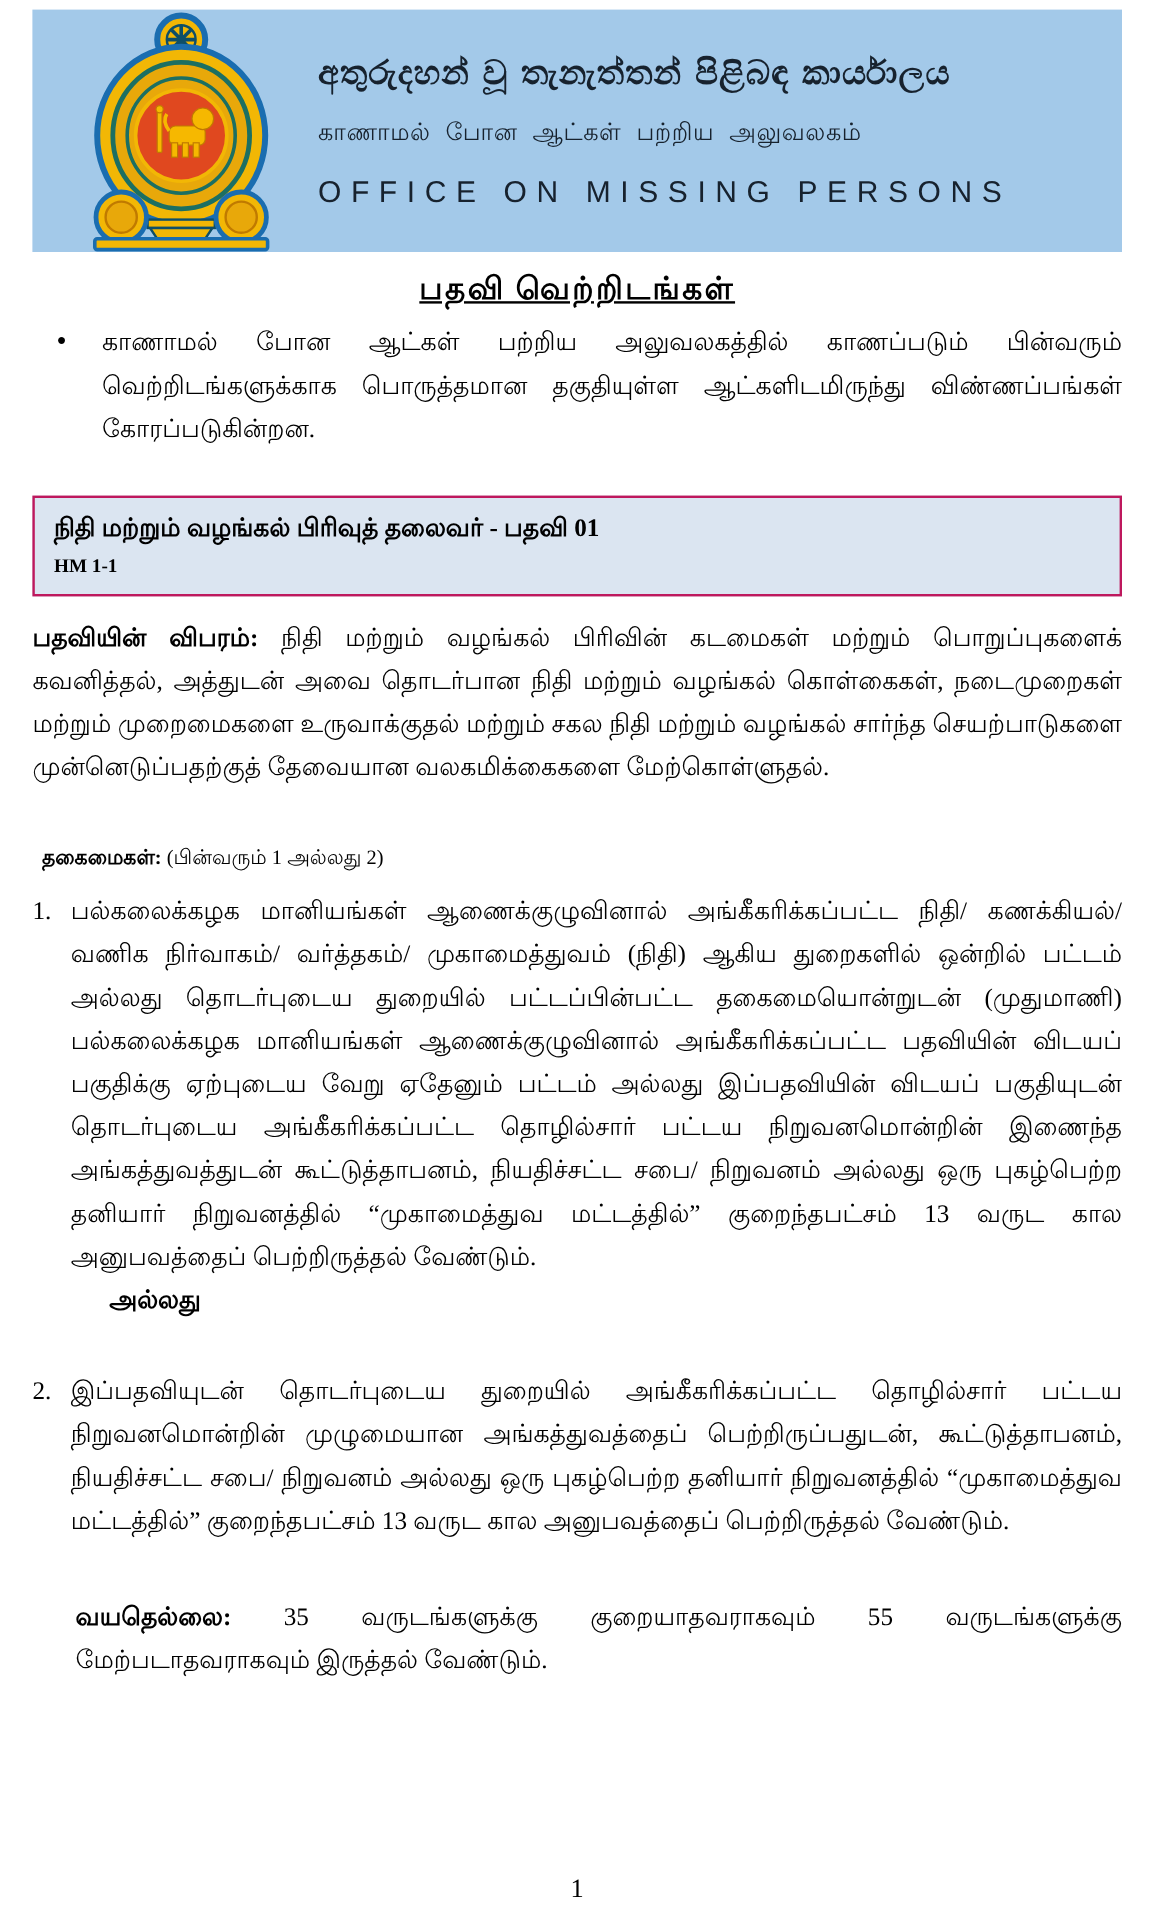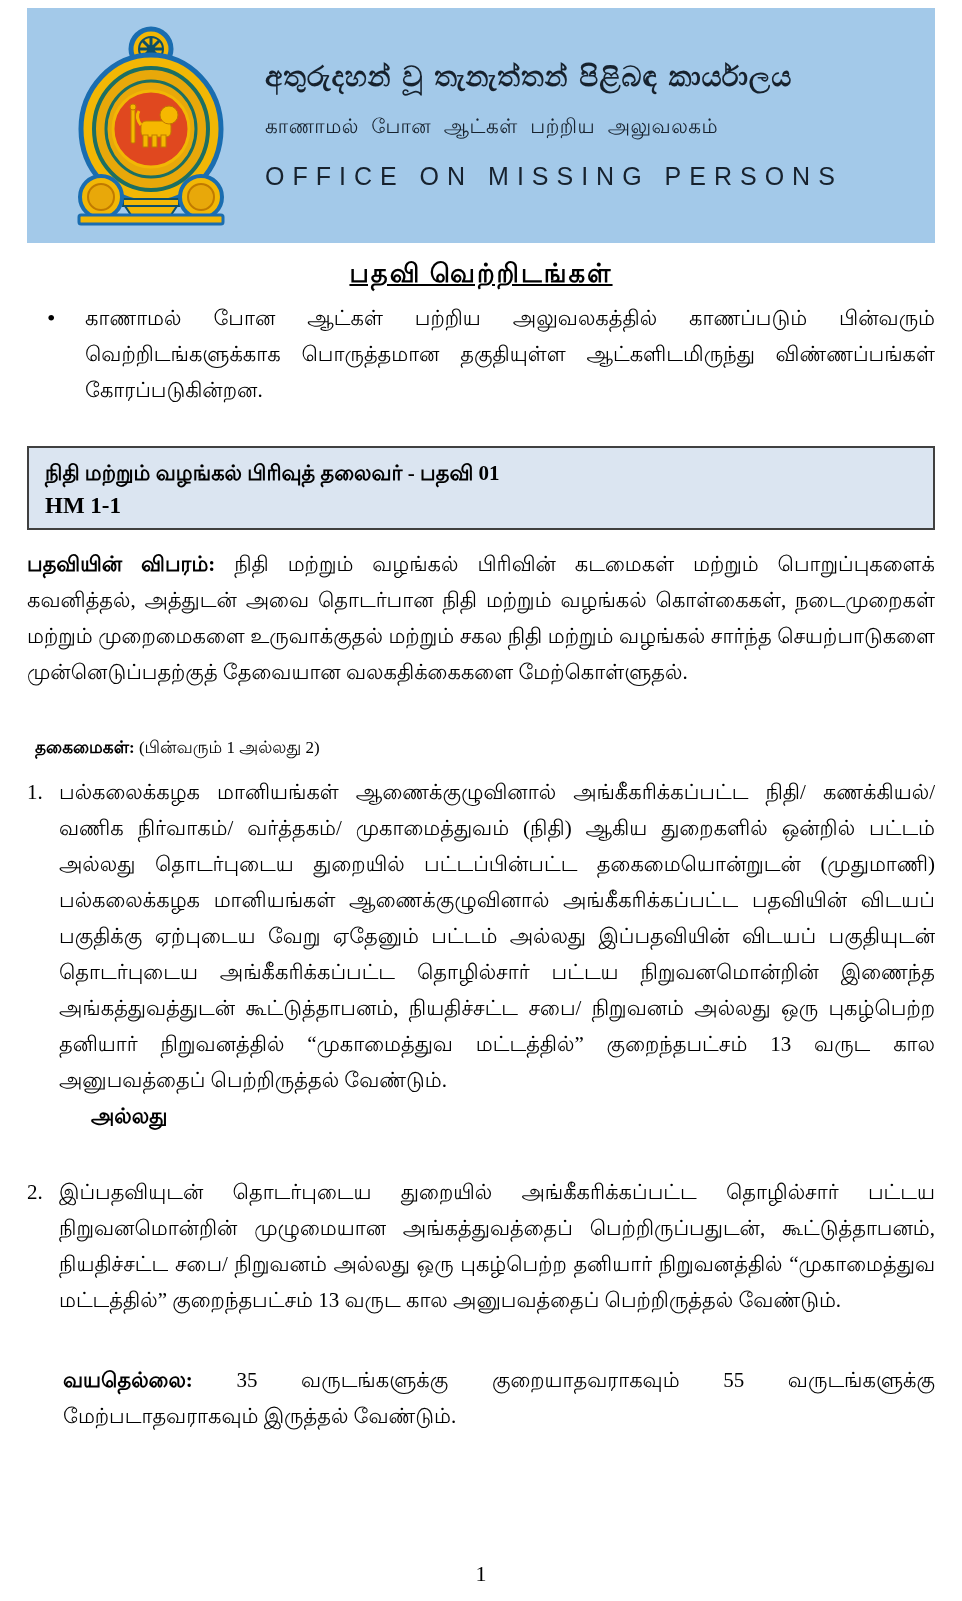--- a/index.html
+++ b/index.html
@@ -17,21 +17,21 @@
     overflow: hidden;
     background: #ffffff;
   }
 
   
   .header-band {
     display: flex;
     align-items: center;
     gap: 26px;
     background: #a3c9e9;
-    height: 235px;
+    height: 202px;
     padding: 10px 18px 10px 36px;
   }
   .emblem-wrap { flex: 0 0 auto; width: 176px; display: flex; justify-content: center; }
   .header-text {
     flex: 1 1 auto;
     display: flex;
     flex-direction: column;
     justify-content: center;
     gap: 22px;
     color: #17222e;
@@ -63,26 +63,26 @@
     flex: 0 0 58px;
     padding-left: 20px;
     font-size: 21px;
     line-height: 36px;
   }
   .bullet-marker::before { content: "•"; font-size: 24px; }
   .bullet-text { flex: 1 1 auto; }
 
   .vacancy-box {
     margin-top: 38px;
-    border: 2px solid #404040;
+    border: 2px solid #be185d;
     background: #dbe5f1;
     padding: 8px 16px 6px 16px;
   }
   .vacancy-box .position-line { font-size: 21px; font-weight: bold; line-height: 34px; text-align: left; }
-  .vacancy-box .grade-code { font-size: 23px; font-weight: bold; line-height: 32px; font-family: "Liberation Serif", serif; }
+  .vacancy-box .grade-code { font-size: 16px; font-weight: bold; line-height: 32px; font-family: "Liberation Serif", serif; }
 
   .description { margin-top: 16px; }
 
   .qual-heading { margin-top: 40px; margin-left: 8px; font-size: 17px; line-height: 36px; }
 
   .numbered-item { display: flex; margin-top: 8px; }
   .numbered-item .num {
     flex: 0 0 32px;
     font-size: 21px;
     line-height: 36px;
@@ -161,21 +161,21 @@
     <span class="bullet-marker"></span>
     <span class="bullet-text para">காணாமல் போன ஆட்கள் பற்றிய அலுவலகத்தில் காணப்படும் பின்வரும் வெற்றிடங்களுக்காக பொருத்தமான தகுதியுள்ள ஆட்களிடமிருந்து விண்ணப்பங்கள் கோரப்படுகின்றன.</span>
   </div>
 
   <div class="vacancy-box">
     <div class="position-line">நிதி மற்றும் வழங்கல் பிரிவுத் தலைவர் - பதவி 01</div>
     <div class="grade-code">HM 1-1</div>
   </div>
 
   <p class="para description">
-    <span class="bold">பதவியின் விபரம்:</span><span> நிதி மற்றும் வழங்கல் பிரிவின் கடமைகள் மற்றும் பொறுப்புகளைக் கவனித்தல், அத்துடன் அவை தொடர்பான நிதி மற்றும் வழங்கல் கொள்கைகள், நடைமுறைகள் மற்றும் முறைமைகளை உருவாக்குதல் மற்றும் சகல நிதி மற்றும் வழங்கல் சார்ந்த செயற்பாடுகளை முன்னெடுப்பதற்குத் தேவையான வலகதிக்கைகளை மேற்கொள்ளுதல்.</span>
+    <span class="bold">பதவியின் விபரம்:</span><span> நிதி மற்றும் வழங்கல் பிரிவின் கடமைகள் மற்றும் பொறுப்புகளைக் கவனித்தல், அத்துடன் அவை தொடர்பான நிதி மற்றும் வழங்கல் கொள்கைகள், நடைமுறைகள் மற்றும் முறைமைகளை உருவாக்குதல் மற்றும் சகல நிதி மற்றும் வழங்கல் சார்ந்த செயற்பாடுகளை முன்னெடுப்பதற்குத் தேவையான வலகமிக்கைகளை மேற்கொள்ளுதல்.</span>
   </p>
 
   <p class="qual-heading">
     <span class="bold">தகைமைகள்:</span><span> (பின்வரும் 1 அல்லது 2)</span>
   </p>
 
   <div class="numbered-item">
     <span class="num">1.</span>
     <span class="item-text para">பல்கலைக்கழக மானியங்கள் ஆணைக்குழுவினால் அங்கீகரிக்கப்பட்ட நிதி/ கணக்கியல்/ வணிக நிர்வாகம்/ வர்த்தகம்/ முகாமைத்துவம் (நிதி) ஆகிய துறைகளில் ஒன்றில் பட்டம் அல்லது தொடர்புடைய துறையில் பட்டப்பின்பட்ட தகைமையொன்றுடன் (முதுமாணி) பல்கலைக்கழக மானியங்கள் ஆணைக்குழுவினால் அங்கீகரிக்கப்பட்ட பதவியின் விடயப் பகுதிக்கு ஏற்புடைய வேறு ஏதேனும் பட்டம் அல்லது இப்பதவியின் விடயப் பகுதியுடன் தொடர்புடைய அங்கீகரிக்கப்பட்ட தொழில்சார் பட்டய நிறுவனமொன்றின் இணைந்த அங்கத்துவத்துடன் கூட்டுத்தாபனம், நியதிச்சட்ட சபை/ நிறுவனம் அல்லது ஒரு புகழ்பெற்ற தனியார் நிறுவனத்தில் “முகாமைத்துவ மட்டத்தில்” குறைந்தபட்சம் 13 வருட கால அனுபவத்தைப் பெற்றிருத்தல் வேண்டும்.</span>
   </div>

